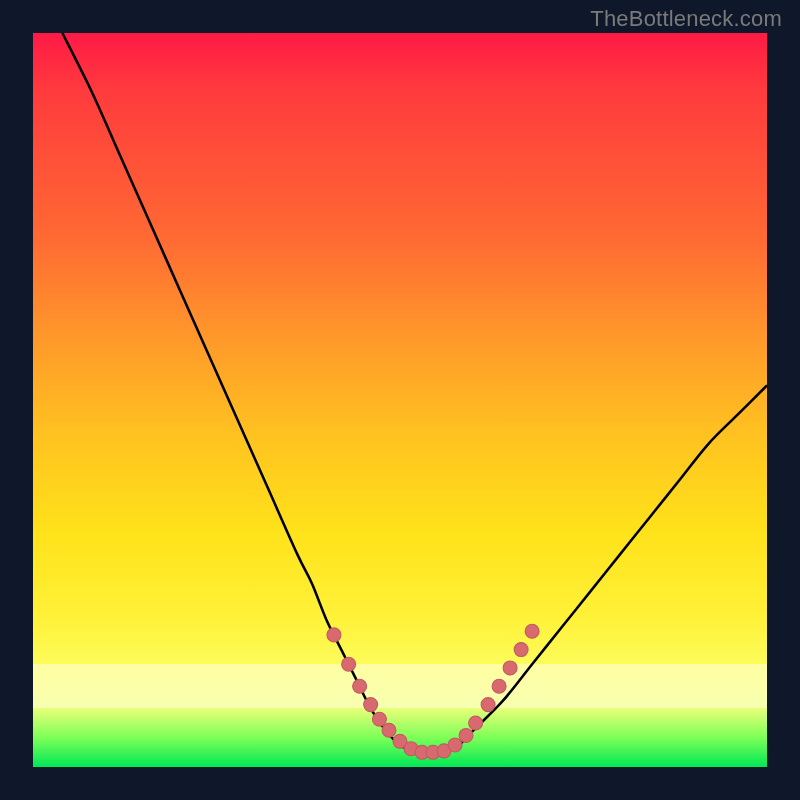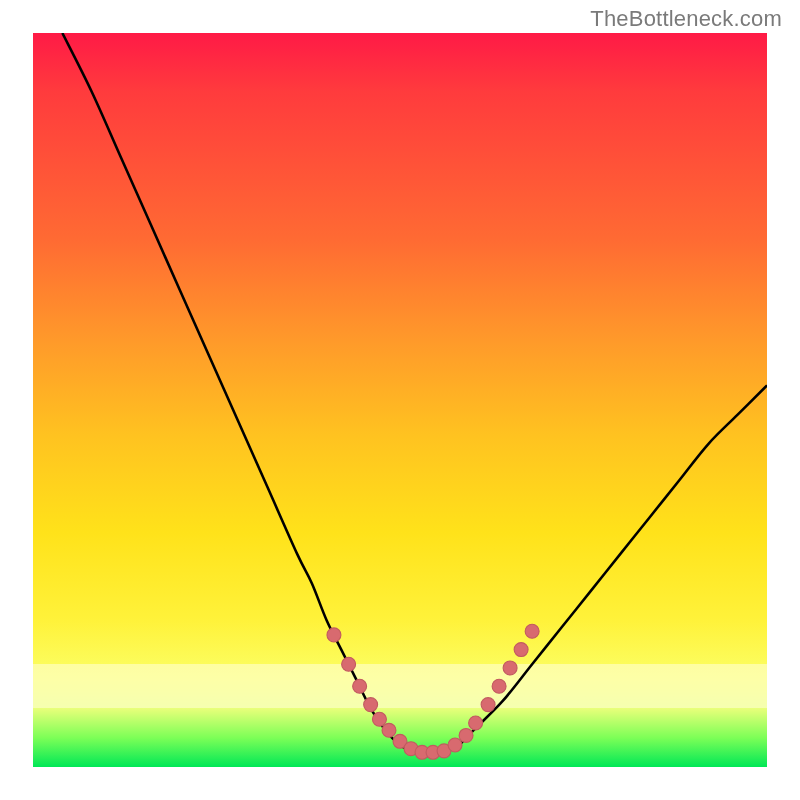--- a/index.html
+++ b/index.html
@@ -8,21 +8,21 @@
     width: 800px;
     height: 800px;
     overflow: hidden;
     background: #000;
     font-family: Arial, Helvetica, sans-serif;
   }
   .frame {
     position: relative;
     width: 800px;
     height: 800px;
-    background: #ffffff;
+    background: #0f172a;
   }
   .plot-area {
     position: absolute;
     left: 33px;
     top: 33px;
     width: 734px;
     height: 734px;
     
     background: linear-gradient(
       to bottom,

